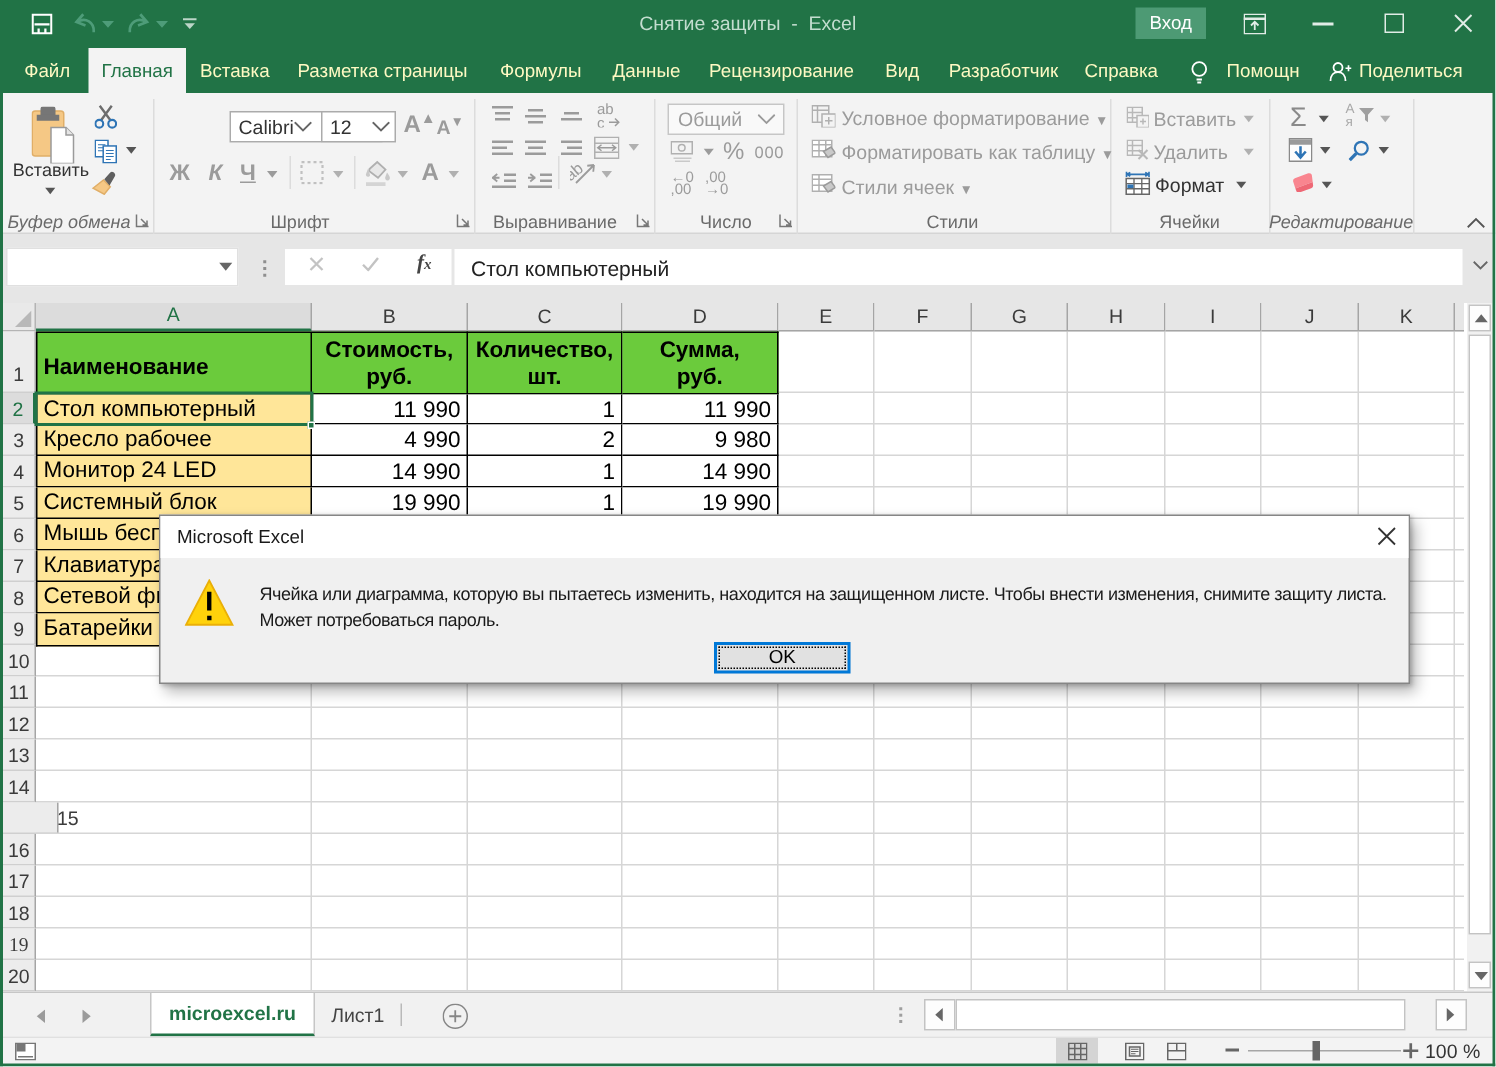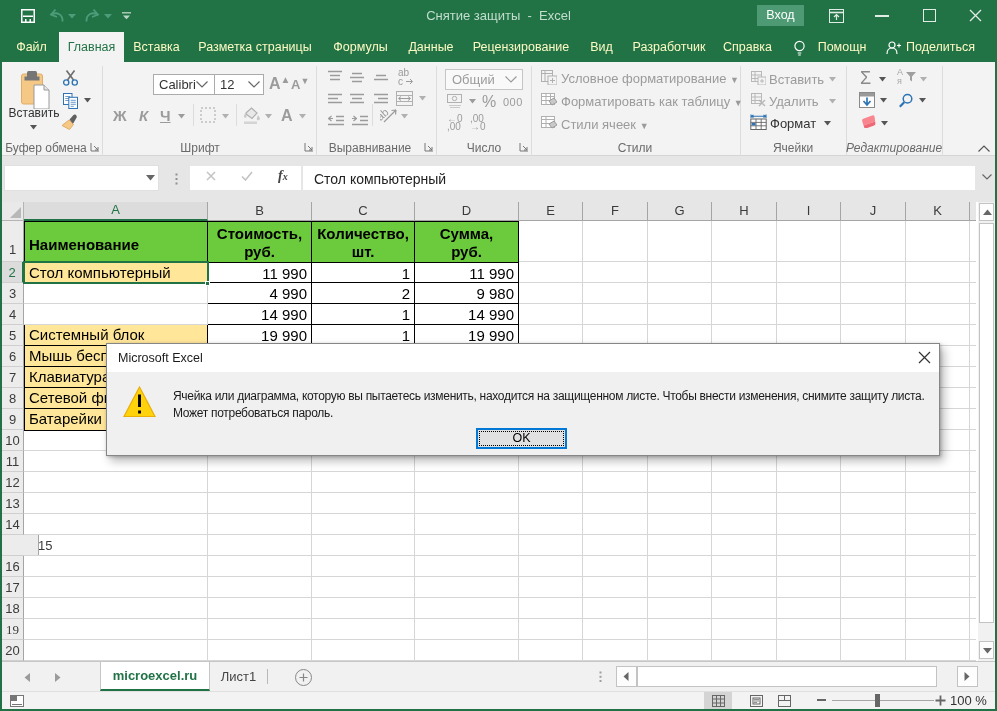--- a/index.html
+++ b/index.html
@@ -139,21 +139,21 @@
       <rect x="5.8" y="4.3" width="8.7" height="11.2" fill="#fff" stroke="#2e74b5" stroke-width="1"></rect>
       <path d="M7.6 7.3h5.2M7.6 9.3h5.2M7.6 11.3h5.2M7.6 13.3h3.2" stroke="#2e74b5" stroke-width="0.7"></path>
     </svg>
     <svg class="abs" style="left:84px;top:36px" width="7" height="5" viewBox="0 0 7 5">
         <path d="M0 0h7L3.5 4.5z" fill="#555"></path>
       </svg>
     <svg class="abs" style="left:61px;top:51px" width="19" height="17" viewBox="0 0 19 17">
       <path d="M1 12.5 L8 7 l4.5 4.5 -4 5 z" fill="#f5c885" stroke="#e0ae67"></path>
       <path d="M8.5 6.5 l4 -4.5 c1.5 -1.7 4.3 1 3 2.7 l-3.5 6 z" fill="#5f5f5f"></path>
     </svg>
-    <div class="glabel" style="left:0px;width:92px;">Буфер обмена</div>
+    <div class="glabel" style="left:0px;width:92px;font-style:italic;">Буфер обмена</div>
     <svg class="launch" style="left:90px" width="10" height="10" viewBox="0 0 10 10">
         <path d="M1 1v8h8M4 4l4 4M8 5v3h-3" fill="none" stroke="#777" stroke-width="1"></path>
       </svg>
 
     <div class="abs" style="left:111px;top:12px;width:102px;height:21px;background:#fff;border:1px solid #ababab;font-size:13px;color:#333;line-height:19px;padding-left:5px;margin-left:42px;">Calibri</div>
     <svg class="abs" style="left:196px;top:19px" width="12" height="7" viewBox="0 0 12 7">
         <path d="M0.5 0.5 6 6 11.5 0.5" fill="none" stroke="#666" stroke-width="1.2"></path>
       </svg>
     <div class="abs" style="left:214px;top:12px;width:50px;height:21px;background:#fff;border:1px solid #ababab;font-size:13px;color:#333;line-height:19px;padding-left:5px;">12</div>
     <svg class="abs" style="left:248px;top:19px" width="12" height="7" viewBox="0 0 12 7">
@@ -441,23 +441,25 @@
       <div class="hline" style="left:22px;top:458px;width:952px;"></div>
 
     <div class="tc green" style="left:22px;top:19px;width:184px;height:42px;border:1px solid #000;text-align:left;padding:14px 0 0 4px;">Наименование</div>
     <div class="tc green" style="left:206px;top:19px;width:104px;height:42px;border-top:1px solid #000;padding-top:3px;line-height:18px;">Стоимость,<br>руб.</div>
     <div class="tc green" style="left:310px;top:19px;width:103px;height:42px;border-top:1px solid #000;padding-top:3px;line-height:18px;">Количество,<br>шт.</div>
     <div class="tc green" style="left:413px;top:19px;width:104px;height:42px;border-top:1px solid #000;padding-top:3px;line-height:18px;">Сумма,<br>руб.</div>
     <div class="tc cream" style="left:22px;top:61px;width:184px;height:20px;border-left:1px solid #000;">Стол компьютерный</div>
     <div class="tc num" style="left:206px;top:61px;width:104px;height:20px;">11 990</div>
     <div class="tc num" style="left:310px;top:61px;width:103px;height:20px;">1</div>
     <div class="tc num" style="left:413px;top:61px;width:104px;height:20px;">11 990</div>
+    <div class="tc cream" style="left:22px;top:81px;width:184px;height:21px;border-left:1px solid #000;">Кресло рабочее</div>
     <div class="tc num" style="left:206px;top:81px;width:104px;height:21px;">4 990</div>
     <div class="tc num" style="left:310px;top:81px;width:103px;height:21px;">2</div>
     <div class="tc num" style="left:413px;top:81px;width:104px;height:21px;">9 980</div>
+    <div class="tc cream" style="left:22px;top:102px;width:184px;height:21px;border-left:1px solid #000;">Монитор 24 LED</div>
     <div class="tc num" style="left:206px;top:102px;width:104px;height:21px;">14 990</div>
     <div class="tc num" style="left:310px;top:102px;width:103px;height:21px;">1</div>
     <div class="tc num" style="left:413px;top:102px;width:104px;height:21px;">14 990</div>
     <div class="tc cream" style="left:22px;top:123px;width:184px;height:21px;border-left:1px solid #000;">Системный блок</div>
     <div class="tc num" style="left:206px;top:123px;width:104px;height:21px;">19 990</div>
     <div class="tc num" style="left:310px;top:123px;width:103px;height:21px;">1</div>
     <div class="tc num" style="left:413px;top:123px;width:104px;height:21px;">19 990</div>
     <div class="tc cream" style="left:22px;top:144px;width:184px;height:21px;border-left:1px solid #000;">Мышь беспроводная</div>
     <div class="tc cream" style="left:22px;top:165px;width:184px;height:21px;border-left:1px solid #000;">Клавиатура</div>
     <div class="tc cream" style="left:22px;top:186px;width:184px;height:21px;border-left:1px solid #000;">Сетевой фильтр</div>

